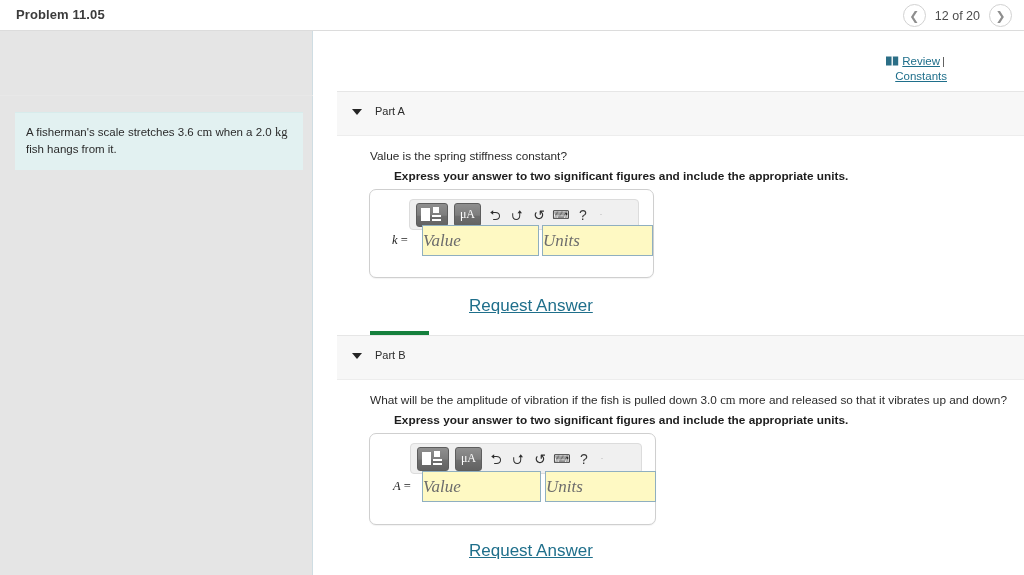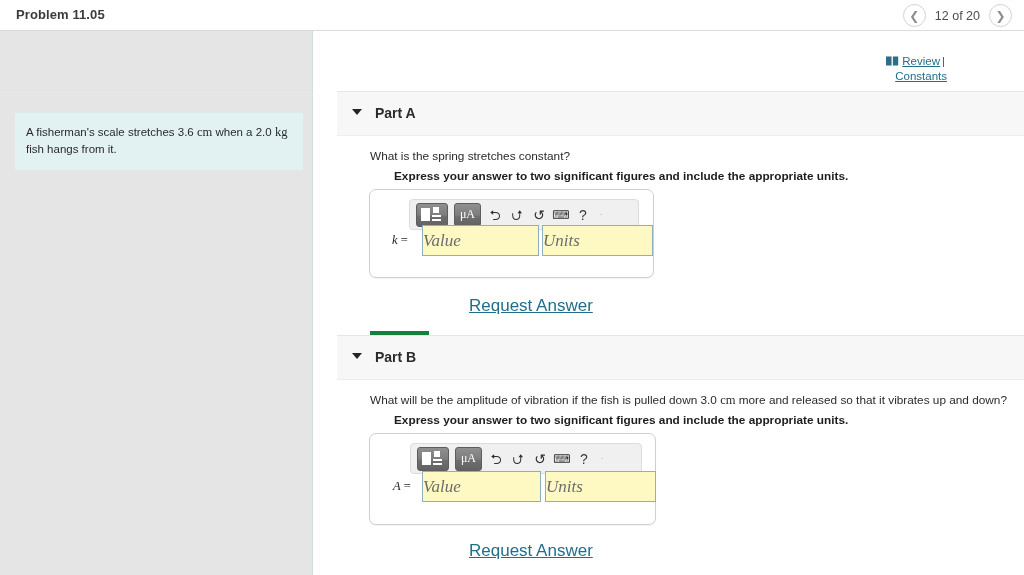--- a/index.html
+++ b/index.html
@@ -80,21 +80,21 @@
   .part-caret {
     position: absolute; left: 15px; top: 17px;
     width: 0; height: 0;
     border-left: 5.5px solid transparent;
     border-right: 5.5px solid transparent;
     border-top: 6.5px solid #252525;
     cursor: pointer;
   }
   .part-title {
     position: absolute; left: 38px; top: 13px;
-    font-size: 14px; font-weight: bold; color: #2b2b2b;
+    font-size: 11px; font-weight: normal; color: #2b2b2b;
   }
 
   .qtext {
     position: absolute; font-size: 11.8px; color: #2b2b2b; line-height: 1.4;
   }
   .qbold {
     position: absolute; font-size: 11.8px; font-weight: bold; color: #1d1d1d; margin-left: 24px;
   }
 
   
@@ -209,21 +209,21 @@
         </svg>
       </span><span class="tlink">Review</span><span class="sep">|</span><br>
       <span class="tlink">Constants</span>
     </div>
 
     <div class="part-band" style="top:60px;">
       <div class="part-caret"></div>
       <div class="part-title">Part A</div>
     </div>
 
-    <div class="qtext" style="left:54px; top:117px; width:620px;">What is the spring stretches constant?</div>
+    <div class="qtext" style="left:54px; top:117px; width:620px;">Value is the spring stiffness constant?</div>
     <div class="qbold" style="left:54px; top:138px; width:640px;">Express your answer to two significant figures and include the appropriate units.</div>
 
     <div class="answer-box" style="left:53px; top:158px; width:285px; height:89px;">
       <div class="mathbar" style="left:39px; width:230px;">
         <div class="tpl-btn">
           <span class="sq sq1"></span>
             <span class="sq sq2"></span>
             <span class="sq sq3"></span>
             <span class="sq sq4"></span>
         </div>

